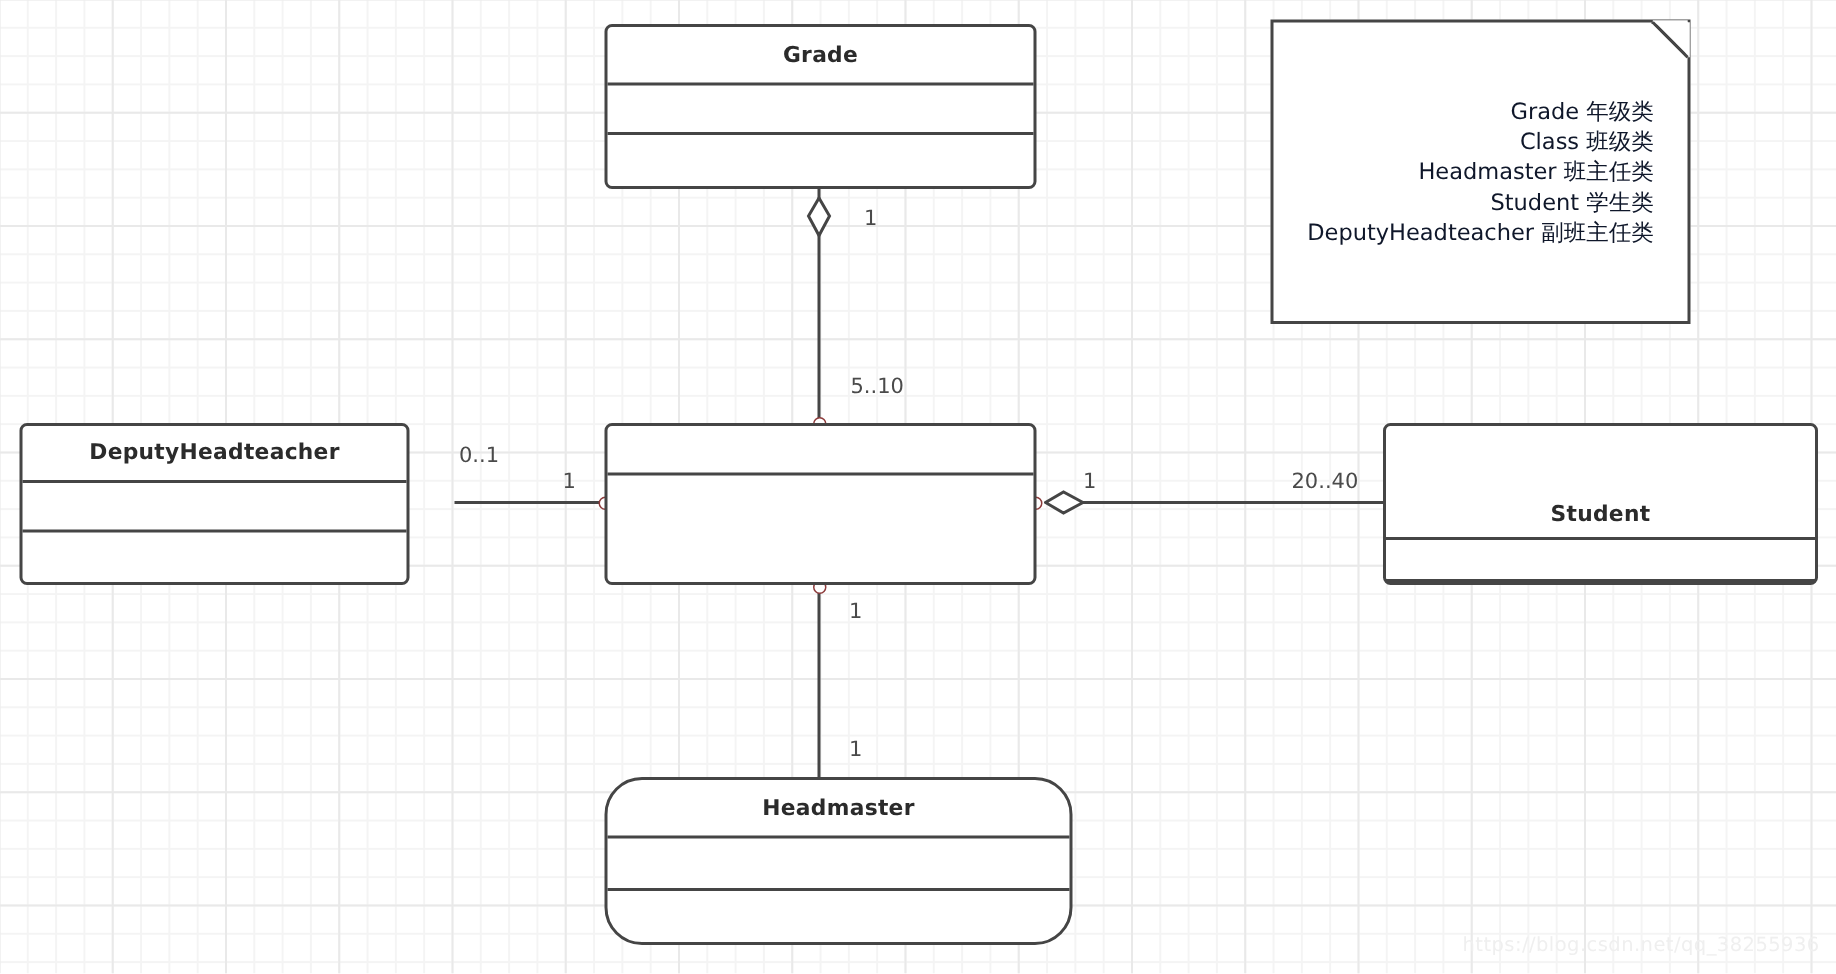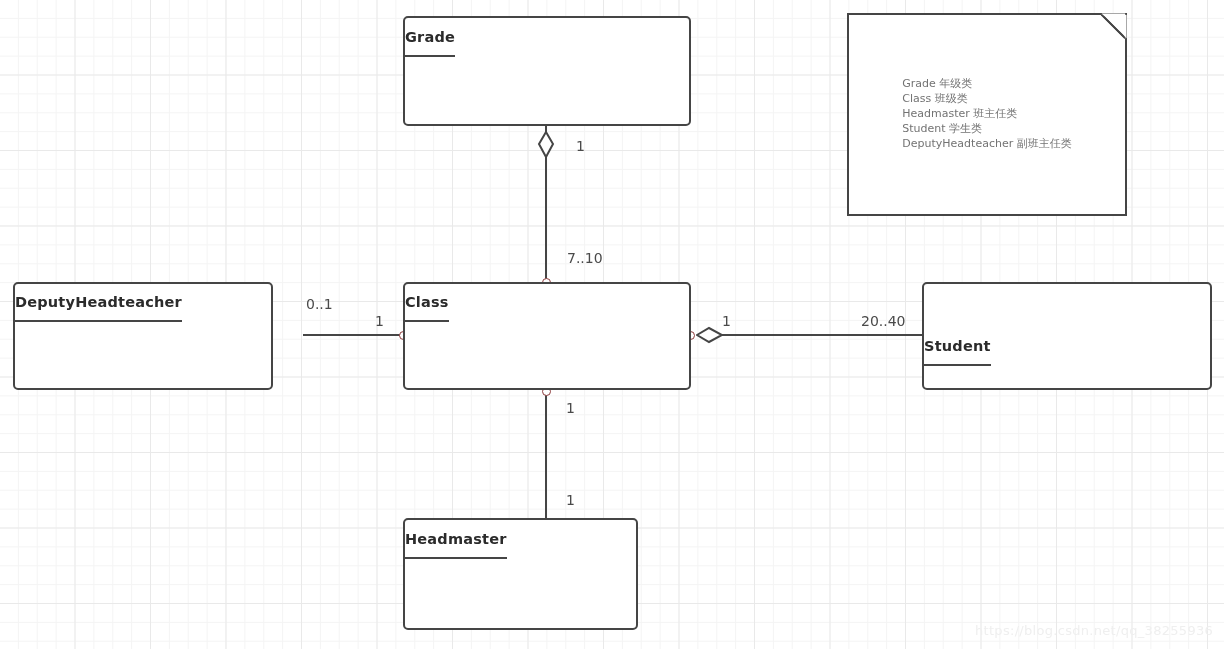--- a/index.html
+++ b/index.html
@@ -28,21 +28,21 @@
   }
 
   
   .uml-class {
     position: absolute;
     box-sizing: border-box;
     background: #ffffff;
     border: 2px solid #454545;
     border-radius: 5px;
     display: flex;
-    flex-direction: row;
+    flex-direction: column;
   }
   .uml-class .cls-title {
     box-sizing: border-box;
     display: flex;
     align-items: center;
     justify-content: center;
     font-weight: bold;
     font-size: 14.5px;
     color: #2b2b2b;
     border-bottom: 2px solid #454545;
@@ -69,24 +69,24 @@
   }
   .note-diag {
     position: absolute;
     top: -2px;
     right: -2px;
     width: 27px;
     height: 27px;
     pointer-events: none;
   }
   .note-text {
-    text-align: left;
-    font-size: 11px;
+    text-align: right;
+    font-size: 15px;
     line-height: 1.35;
-    color: #737373;
+    color: #0f172a;
     white-space: pre-line;
     font-family: "DejaVu Sans", "Liberation Sans", sans-serif;
   }
 
   
   .conn {
     position: absolute;
     background: #454545;
   }
   .conn-h { height: 2px; }
@@ -132,21 +132,21 @@
 <div id="canvas">
 
   <div class="conn conn-v" style="left:545px; top:126px; height:209px;"></div>
 
   <div class="diamond" style="left:537px; top:131px; width:18px; height:28px;">
     <svg width="18" height="28" viewBox="0 0 18 28">
       <polygon points="9,1 16,13 9,26 2,13" fill="#ffffff" stroke="#454545" stroke-width="2"></polygon>
     </svg>
   </div>
   <div class="mult" style="left:576px; top:138px;">1</div>
-  <div class="mult" style="left:567px; top:250px;">7..10</div>
+  <div class="mult" style="left:567px; top:250px;">5..10</div>
   <div class="endpoint" style="left:542px; top:278px;"></div>
 
   <div class="conn conn-h" style="left:303px; top:334px; width:102px;"></div>
   <div class="mult" style="left:306px; top:296px;">0..1</div>
   <div class="mult" style="left:375px; top:313px;">1</div>
   <div class="endpoint" style="left:399px; top:331px;"></div>
 
   <div class="conn conn-h" style="left:697px; top:334px; width:226px;"></div>
 
   <div class="diamond" style="left:696px; top:326px; width:28px; height:18px;">
@@ -169,32 +169,31 @@
     <div class="cls-ops"></div>
   </div>
 
   <div class="uml-class" style="left:13px; top:282px; width:260px; height:108px;">
     <div class="cls-title" style="height:38px;">DeputyHeadteacher</div>
     <div class="cls-attrs" style="height:33px;"></div>
     <div class="cls-ops"></div>
   </div>
 
   <div class="uml-class" style="left:403px; top:282px; width:288px; height:108px;">
-    <div class="cls-title" style="height:38px;">Class</div>
     <div class="cls-attrs" style="height:33px;"></div>
     <div class="cls-ops"></div>
   </div>
 
   <div class="uml-class" style="left:922px; top:282px; width:290px; height:108px;">
     <div class="cls-title" style="height:38px;margin-top:44px;">Student</div>
     <div class="cls-attrs" style="height:33px;"></div>
     <div class="cls-ops"></div>
   </div>
 
-  <div class="uml-class" style="left:403px; top:518px; width:235px; height:112px;">
+  <div class="uml-class" style="left:403px; top:518px; width:312px; height:112px;border-radius:25px;">
     <div class="cls-title" style="height:39px;">Headmaster</div>
     <div class="cls-attrs" style="height:35px;"></div>
     <div class="cls-ops"></div>
   </div>
 
   <div class="uml-note" style="left:847px; top:13px; width:280px; height:203px;">
     <svg class="note-diag" width="29" height="29" viewBox="0 0 29 29" style="position:absolute; top:-2px; right:-2px;">
       <polygon points="2,2 27,27 27,2" fill="#ffffff" stroke="none"></polygon>
       <path d="M2,2 L27,27" stroke="#454545" stroke-width="2" fill="none"></path>
       <path d="M2,2 L2,27" stroke="#ffffff" stroke-width="0" fill="none"></path>

